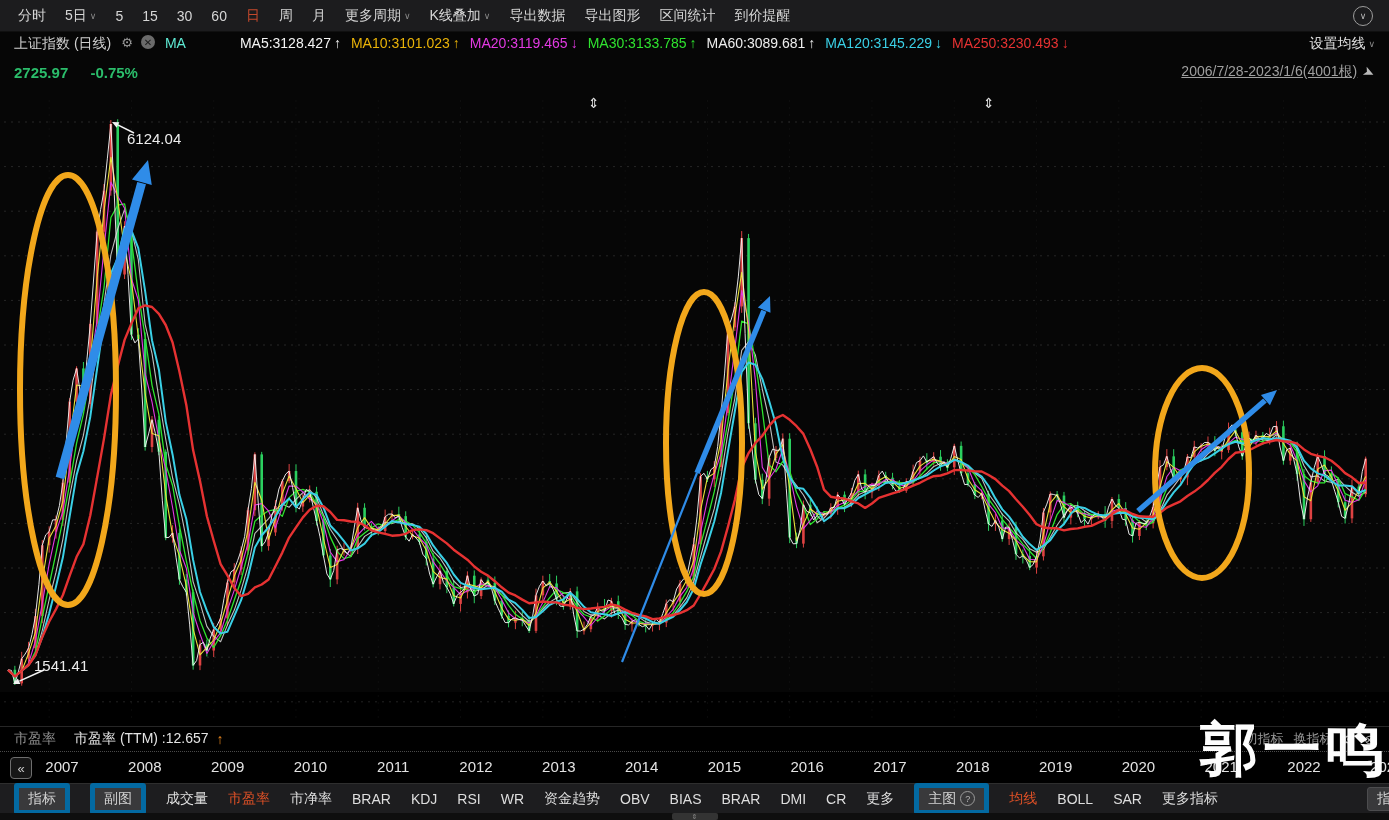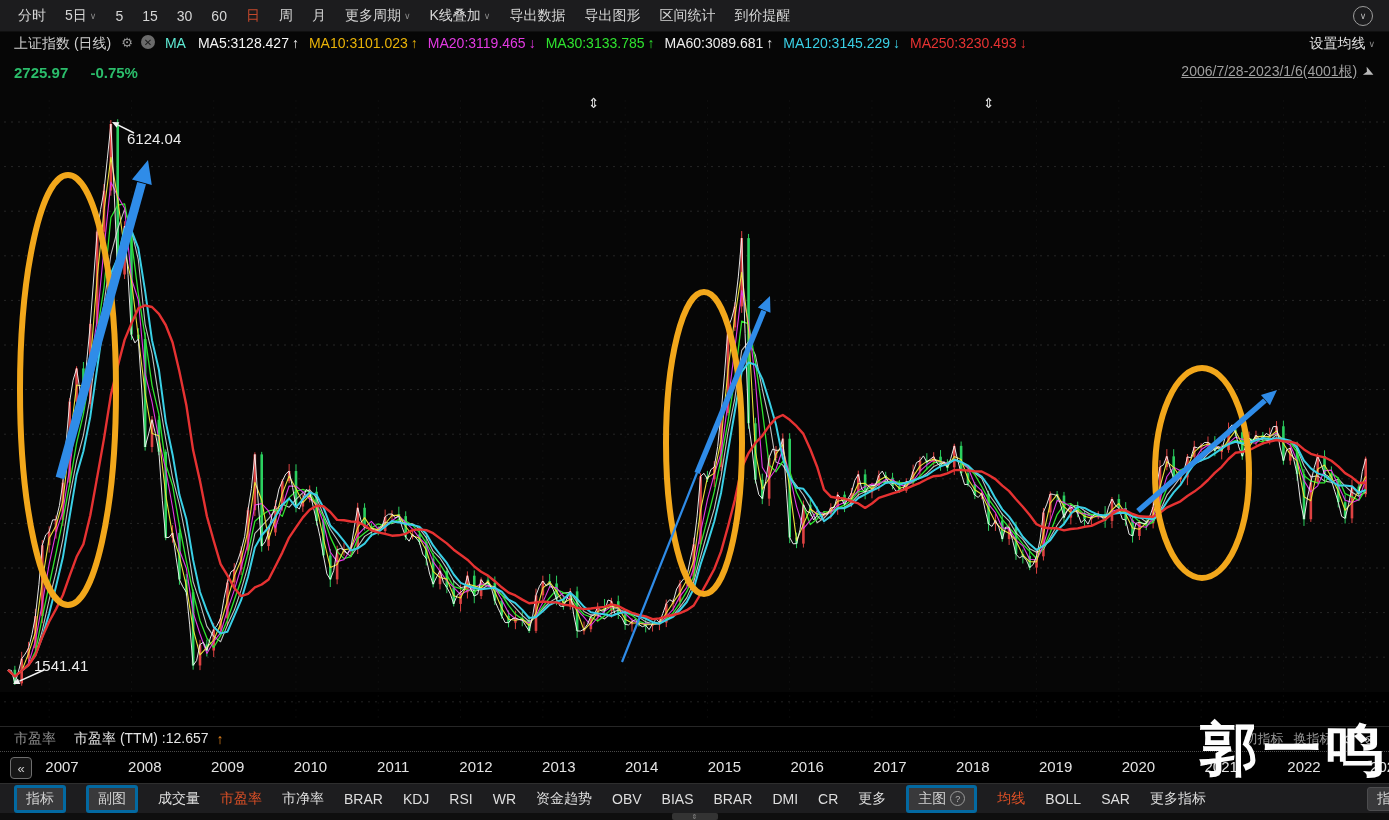--- a/index.html
+++ b/index.html
@@ -53,21 +53,21 @@
   .axis-row{position:absolute;left:0;top:752px;width:100%;height:31px;z-index:4;background:transparent;overflow:hidden;}
   .collapse-btn{position:absolute;left:10px;top:5px;width:20px;height:20px;border:1px solid #6e6e6e;border-radius:4px;
     color:#c9c9c9;font-size:13px;display:flex;align-items:center;justify-content:center;cursor:pointer;background:#161616;}
   .year{position:absolute;top:6px;transform:translateX(-50%);color:#e3e3e3;font-size:15px;}
 
   
   .bottombar{position:absolute;left:0;top:783px;width:100%;height:30px;background:#1d1d1f;border-top:1px solid #2e2e2e;
     display:flex;align-items:center;gap:20px;padding-left:14px;box-sizing:border-box;z-index:6;font-size:14px;}
   .bb-item{color:#dedede;cursor:pointer;white-space:nowrap;display:flex;align-items:center;gap:4px;}
   .bb-item.active{color:#dd5026;}
-  .bb-item.box{background:#39393b;border:3px solid #0369a1;border-radius:3px;padding:2px 9px;color:#d2d2d2;}
+  .bb-item.box{background:#39393b;border:5px solid #0369a1;border-radius:3px;padding:2px 9px;color:#d2d2d2;}
   .qmark{width:13px;height:13px;border:1px solid #9a9a9a;border-radius:50%;color:#b5b5b5;font-size:9px;
     display:inline-flex;align-items:center;justify-content:center;}
   .bb-cut{position:absolute;right:-12px;top:3px;background:#39393b;border:1px solid #4c4c4e;border-radius:3px;
     padding:2px 9px;color:#d2d2d2;font-size:14px;}
 
   .bottom-strip{position:absolute;left:0;top:813px;width:100%;height:7px;background:#0e0e0e;z-index:6;}
   .strip-handle{position:absolute;left:50%;top:0;transform:translateX(-50%);width:46px;height:7px;background:#333;
     border-radius:2px;cursor:row-resize;display:flex;align-items:center;justify-content:center;color:#8a8a8a;font-size:7px;line-height:1;}
 
   .watermark{position:absolute;right:0px;top:722px;z-index:9;color:#fdfdfd;font-weight:800;font-size:58px;
@@ -97,21 +97,21 @@
       <span class="tt-item">到价提醒</span>
       <span class="circle-chevron">∨</span>
   </div>
 
   <div class="hrow1">
     <span class="symbol">上证指数 (日线)</span>
     <span class="mini-icon">⚙</span>
     <span class="xcircle">✕</span>
     <span class="ma-prefix">MA</span>
     <span id="ma-list">
-        <span class="ma-item" style="color: rgb(245, 245, 245);">MA5:3128.427<span class="ma-arrow">↑</span></span>
+        <span class="ma-item" style="color: rgb(245, 245, 245); margin-left: 42px;">MA5:3128.427<span class="ma-arrow">↑</span></span>
         <span class="ma-item" style="color: #eab308;">MA10:3101.023<span class="ma-arrow">↑</span></span>
         <span class="ma-item" style="color: rgb(226, 58, 226);">MA20:3119.465<span class="ma-arrow">↓</span></span>
         <span class="ma-item" style="color: rgb(47, 227, 47);">MA30:3133.785<span class="ma-arrow">↑</span></span>
         <span class="ma-item" style="color: rgb(237, 237, 237);">MA60:3089.681<span class="ma-arrow">↑</span></span>
         <span class="ma-item" style="color: rgb(58, 208, 230);">MA120:3145.229<span class="ma-arrow">↓</span></span>
         <span class="ma-item" style="color: rgb(230, 50, 50);">MA250:3230.493<span class="ma-arrow">↓</span></span>
       </span>
     <span class="setma"><span>设置均线</span><span class="caret">∨</span></span>
   </div>
 

